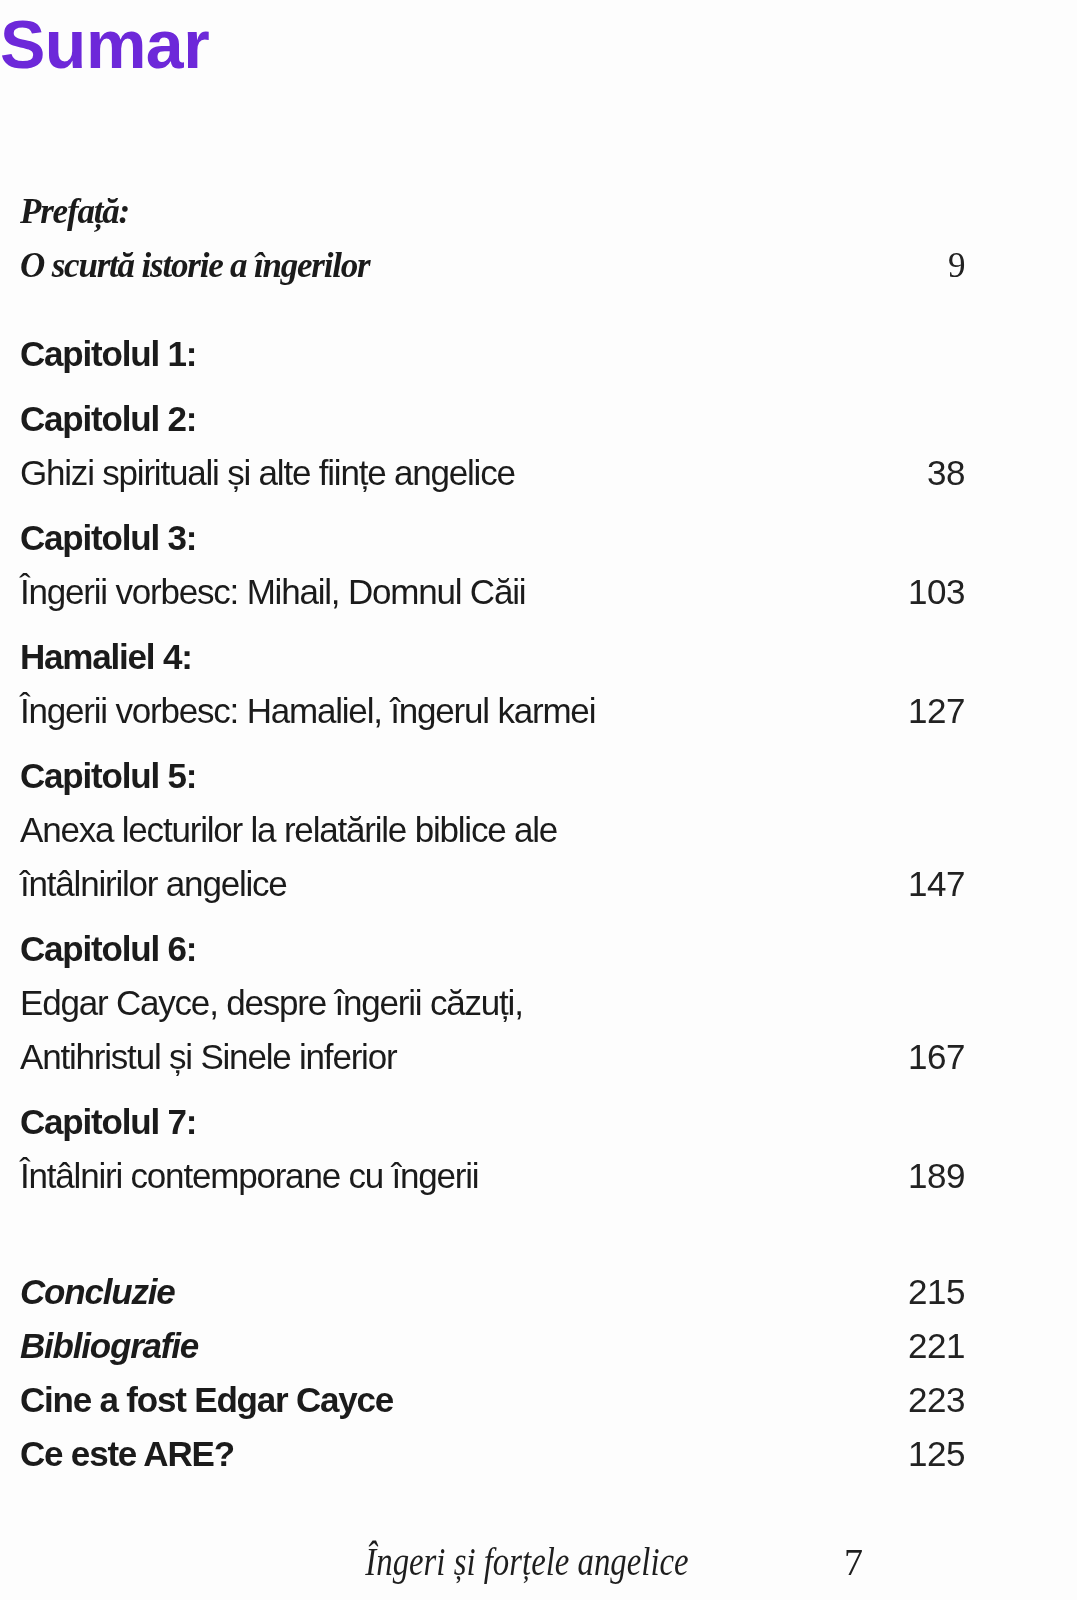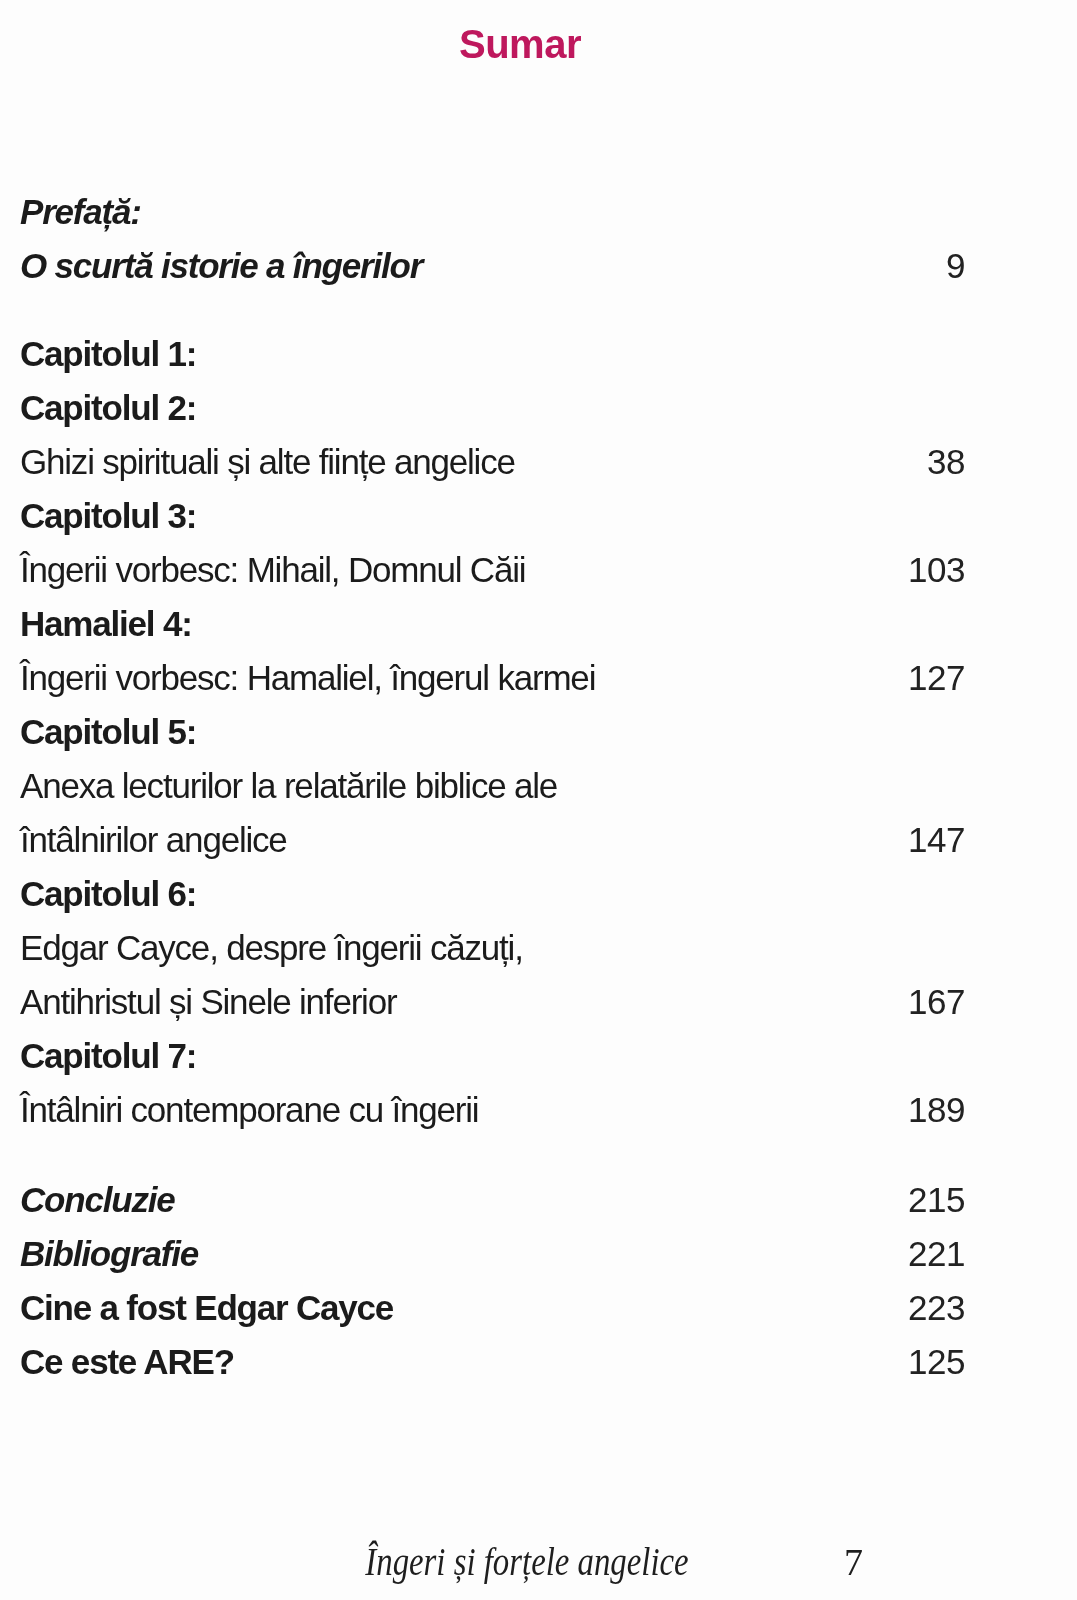--- a/index.html
+++ b/index.html
@@ -18,26 +18,26 @@
     background: #fdfdfd;
     color: #1b1b1b;
     font-family: "Liberation Sans", sans-serif;
   }
   .page-title {
     position: absolute;
     top: 8px;
     left: 0;
     width: 1040px;
     margin: 0;
-    text-align: center;
-    font-size: 40px;
+    text-align: left;
+    font-size: 68px;
     line-height: 72px;
     font-weight: 700;
     letter-spacing: -0.5px;
-    color: #be185d;
+    color: #6d28d9;
   }
   .toc {
     position: absolute;
     top: 185px;
     left: 20px;
     right: 112px;
   }
   .toc-row {
     display: flex;
     justify-content: space-between;
@@ -49,22 +49,22 @@
     white-space: nowrap;
   }
   .toc-row .label { color: #1b1b1b; }
   .toc-row .pagenum {
     font-weight: 400;
     font-style: normal;
     letter-spacing: -0.5px;
     color: #222;
   }
   
-  .s-preface      { font-weight: 700; font-style: italic; }
-  .s-chapter      { font-weight: 700; font-style: normal; }
+  .s-preface      { font-weight: 700; font-style: italic; font-family: Liberation Serif, serif; }
+  .s-chapter      { font-weight: 700; font-style: normal; margin-top: 11px; }
   .s-title        { font-weight: 400; font-style: normal; color: #232323; }
   .s-back-italic  { font-weight: 700; font-style: italic; }
   .s-back         { font-weight: 700; font-style: normal; gap: 24px; }
 
   .footer {
     position: absolute;
     top: 1536px;
     left: 0;
     width: 923px;
     height: 56px;
@@ -147,21 +147,21 @@
         <span class="label">Antihristul și Sinele inferior</span>
         <span class="pagenum">167</span>
       </div>
       <div class="toc-row s-chapter">
         <span class="label">Capitolul 7:</span>
       </div>
       <div class="toc-row s-title">
         <span class="label">Întâlniri contemporane cu îngerii</span>
         <span class="pagenum">189</span>
       </div>
-      <div class="toc-row s-back-italic" style="margin-top: 36px;">
+      <div class="toc-row s-back-italic" style="margin-top: 62px;">
         <span class="label">Concluzie</span>
         <span class="pagenum">215</span>
       </div>
       <div class="toc-row s-back-italic">
         <span class="label">Bibliografie</span>
         <span class="pagenum">221</span>
       </div>
       <div class="toc-row s-back">
         <span class="label">Cine a fost Edgar Cayce</span>
         <span class="pagenum">223</span>

